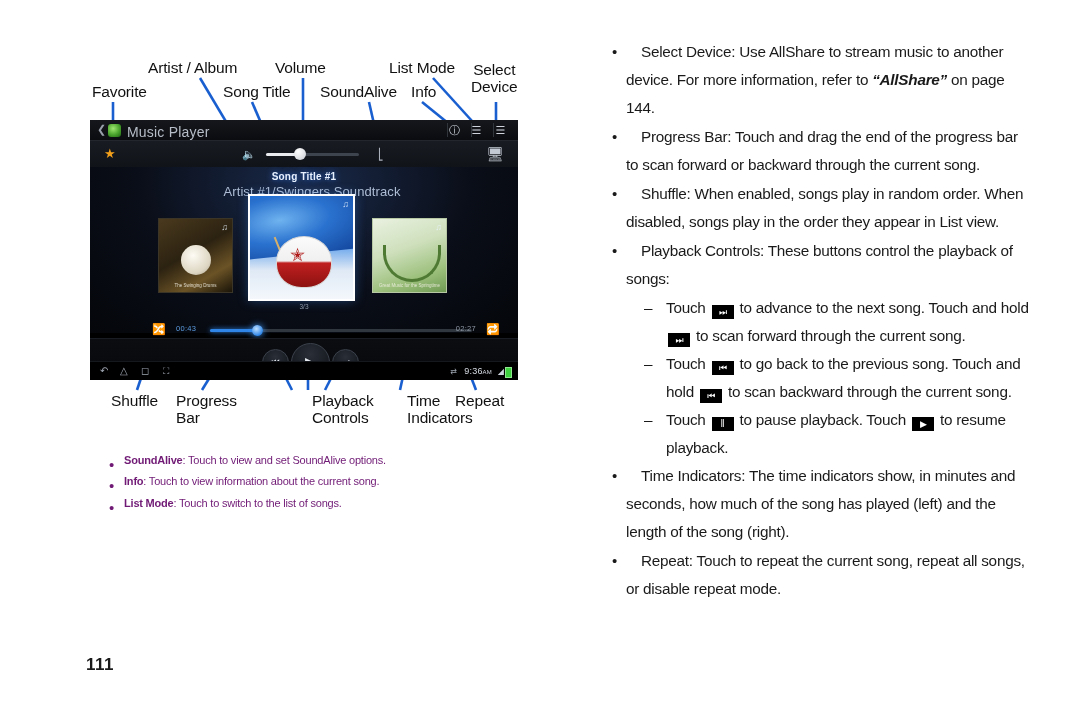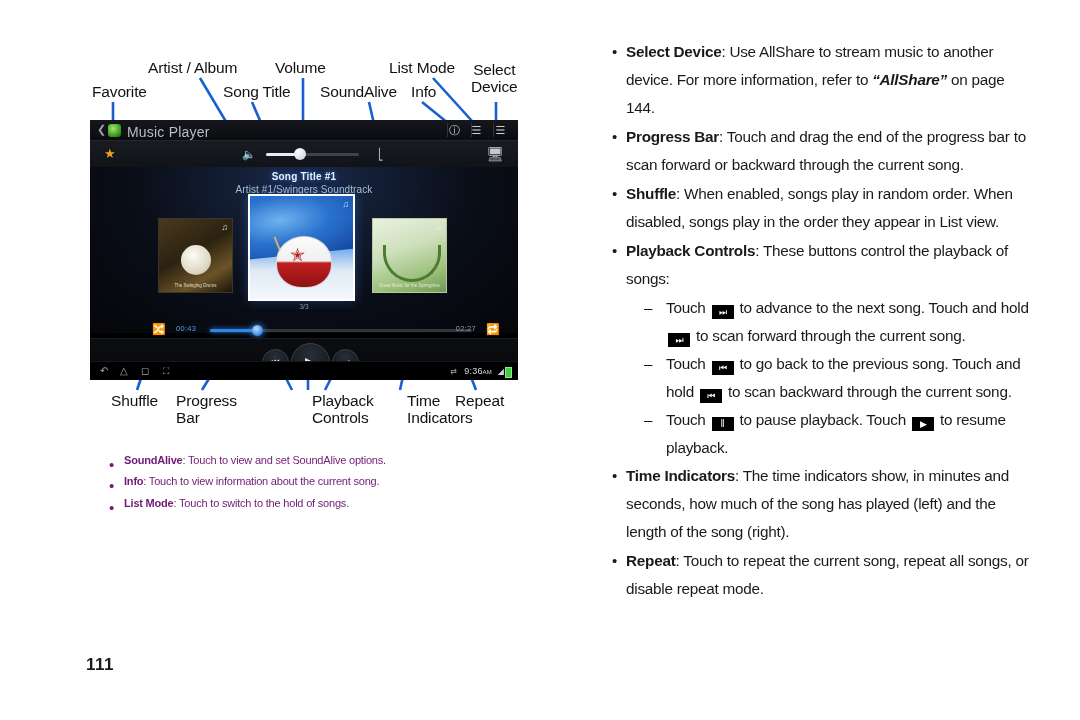--- a/index.html
+++ b/index.html
@@ -184,24 +184,24 @@
     width: 428px;
     text-align: center;
     font-size: 10px;
     font-weight: bold;
     color: #e8f1ff;
     text-shadow: 0 0 6px #2a6ad0;
     letter-spacing: 0.2px;
   }
   #song-artist {
     position: absolute;
-    left: 0; top: 17px;
+    left: 8px; top: 17px;
     width: 428px;
     text-align: center;
-    font-size: 10px;
+    font-size: 13px;
     color: #aebdd4;
     letter-spacing: 0.1px;
   }
 
   
   .album {
     position: absolute;
     overflow: hidden;
   }
   #album-prev {
@@ -487,21 +487,21 @@
     line-height: 1.83;
     letter-spacing: -0.25px;
     color: #1a1a1a;
   }
   .r-sub::before {
     content: "\2013";
     position: absolute;
     left: 0;
     top: 0;
   }
-  .r-bullet b, .r-sub b { font-weight: bold; }
+  .r-bullet b, .r-sub b { font-weight: normal; margin-left: 15px; }
   .r-bullet i { font-style: italic; font-weight: bold; }
 
   
   .keyglyph {
     display: inline-block;
     background: #000;
     color: #fff;
     width: 22px;
     height: 14px;
     line-height: 14px;
@@ -647,21 +647,21 @@
       <div id="sys-sync">⇄</div>
       <div id="sys-clock"><span>9:36</span><span class="ampm">AM</span></div>
       <div id="sys-wifi">◢</div>
       <div id="sys-battery"></div>
     </div>
   </div>
 
   <div id="left-bullets">
     <div class="bullet-row"><b>SoundAlive</b><span>: Touch to view and set SoundAlive options.</span></div>
     <div class="bullet-row"><b>Info</b><span>: Touch to view information about the current song.</span></div>
-    <div class="bullet-row"><b>List Mode</b><span>: Touch to switch to the hold of songs.</span></div>
+    <div class="bullet-row"><b>List Mode</b><span>: Touch to switch to the list of songs.</span></div>
   </div>
 
   <div id="page-number">111</div>
 </div>
 
 <div id="right-column">
 
   <div class="r-bullet">
     <b>Select Device</b><span>: Use AllShare to stream music to another device. For more information, refer to </span><i>“AllShare”</i><span> on page 144.</span>
   </div>

